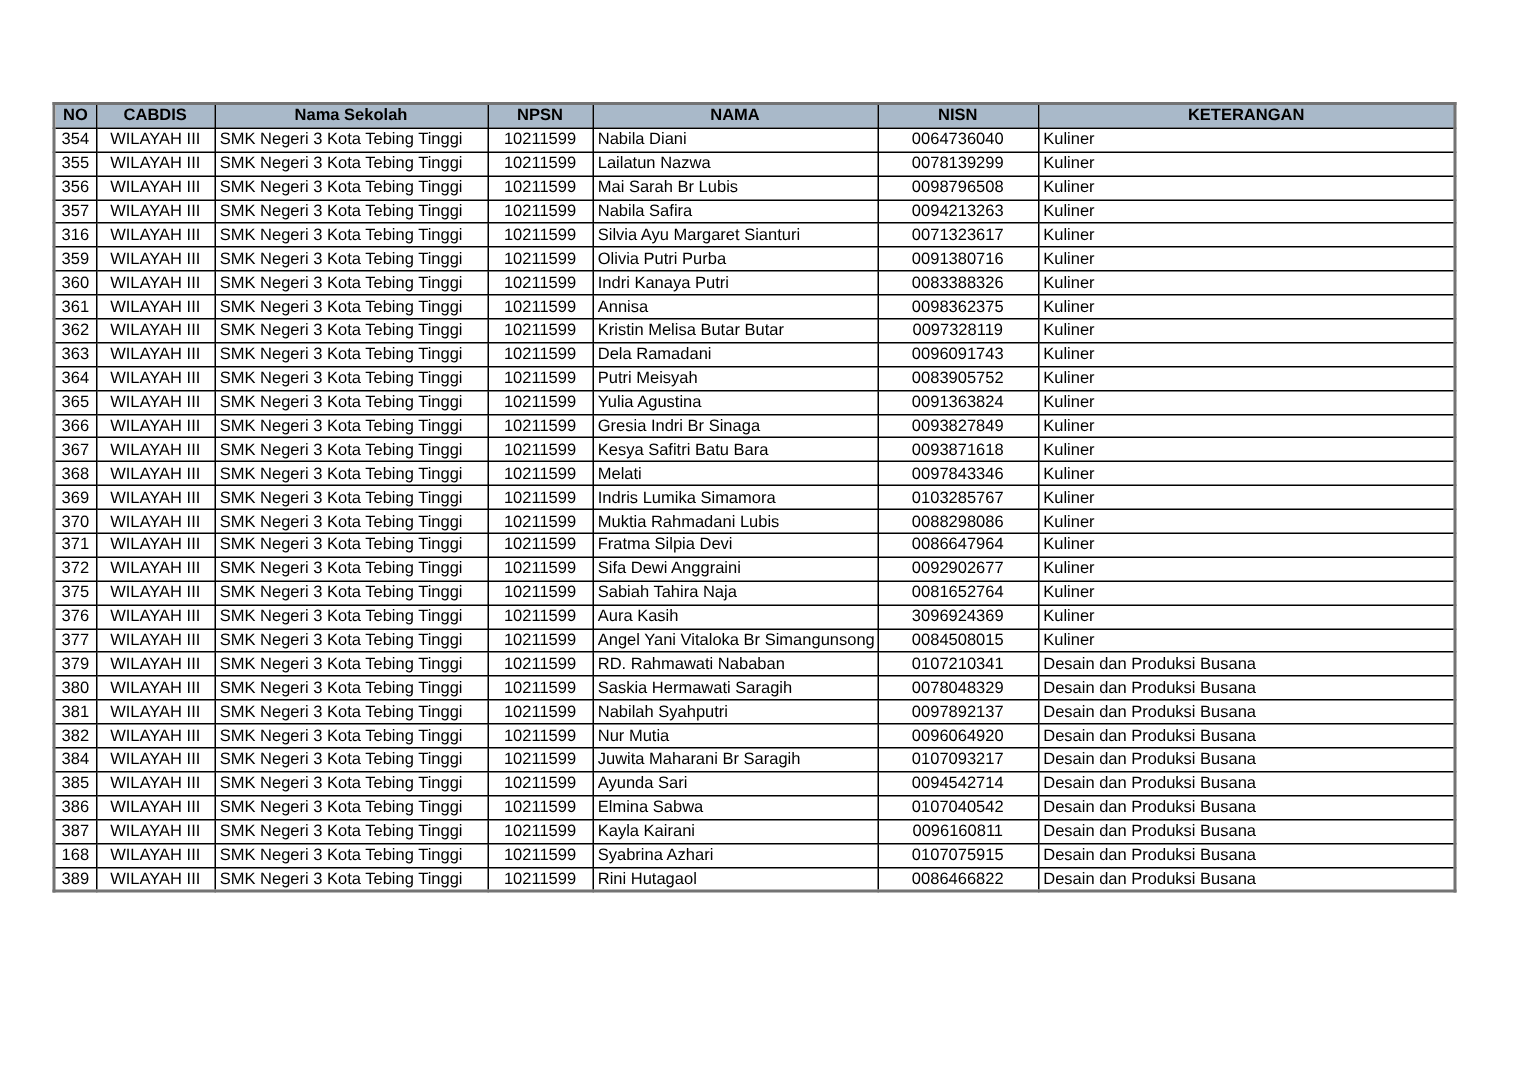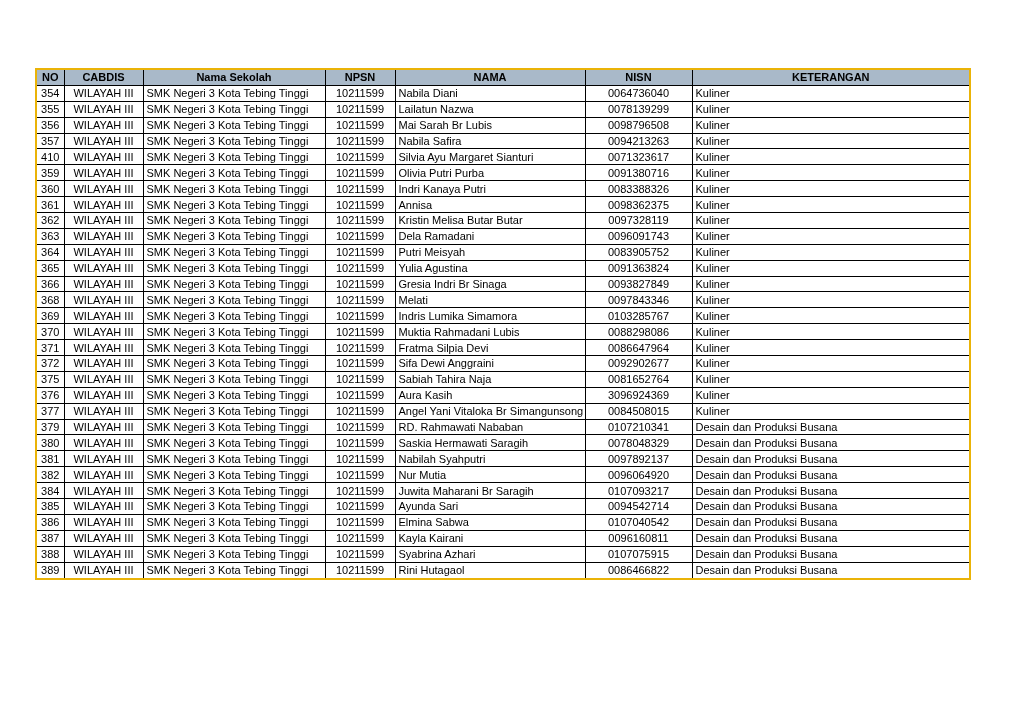--- a/index.html
+++ b/index.html
@@ -13,21 +13,21 @@
   }
   .sheet {
     position: absolute;
     left: 35px;
     top: 68px;
   }
   table.student-table {
     border-collapse: collapse;
     table-layout: fixed;
     width: 934px;
-    border: 2px solid #eab308;
+    border: 2px solid #737373;
   }
   table.student-table th,
   table.student-table td {
     border: 1px solid #000000;
     font-size: 11px;
     color: #000000;
     padding: 0 3px;
     height: 14.9px;
     line-height: 1.1;
     overflow: hidden;
@@ -115,21 +115,21 @@
         <tr>
           <td>357</td>
           <td>WILAYAH III</td>
           <td>SMK Negeri 3 Kota Tebing Tinggi</td>
           <td>10211599</td>
           <td>Nabila Safira</td>
           <td>0094213263</td>
           <td>Kuliner</td>
         </tr>
         <tr>
-          <td>410</td>
+          <td>316</td>
           <td>WILAYAH III</td>
           <td>SMK Negeri 3 Kota Tebing Tinggi</td>
           <td>10211599</td>
           <td>Silvia Ayu Margaret Sianturi</td>
           <td>0071323617</td>
           <td>Kuliner</td>
         </tr>
         <tr>
           <td>359</td>
           <td>WILAYAH III</td>
@@ -196,20 +196,29 @@
         <tr>
           <td>366</td>
           <td>WILAYAH III</td>
           <td>SMK Negeri 3 Kota Tebing Tinggi</td>
           <td>10211599</td>
           <td>Gresia Indri Br Sinaga</td>
           <td>0093827849</td>
           <td>Kuliner</td>
         </tr>
         <tr>
+          <td>367</td>
+          <td>WILAYAH III</td>
+          <td>SMK Negeri 3 Kota Tebing Tinggi</td>
+          <td>10211599</td>
+          <td>Kesya Safitri Batu Bara</td>
+          <td>0093871618</td>
+          <td>Kuliner</td>
+        </tr>
+        <tr>
           <td>368</td>
           <td>WILAYAH III</td>
           <td>SMK Negeri 3 Kota Tebing Tinggi</td>
           <td>10211599</td>
           <td>Melati</td>
           <td>0097843346</td>
           <td>Kuliner</td>
         </tr>
         <tr>
           <td>369</td>
@@ -340,21 +349,21 @@
         <tr>
           <td>387</td>
           <td>WILAYAH III</td>
           <td>SMK Negeri 3 Kota Tebing Tinggi</td>
           <td>10211599</td>
           <td>Kayla Kairani</td>
           <td>0096160811</td>
           <td>Desain dan Produksi Busana</td>
         </tr>
         <tr>
-          <td>388</td>
+          <td>168</td>
           <td>WILAYAH III</td>
           <td>SMK Negeri 3 Kota Tebing Tinggi</td>
           <td>10211599</td>
           <td>Syabrina Azhari</td>
           <td>0107075915</td>
           <td>Desain dan Produksi Busana</td>
         </tr>
         <tr>
           <td>389</td>
           <td>WILAYAH III</td>

